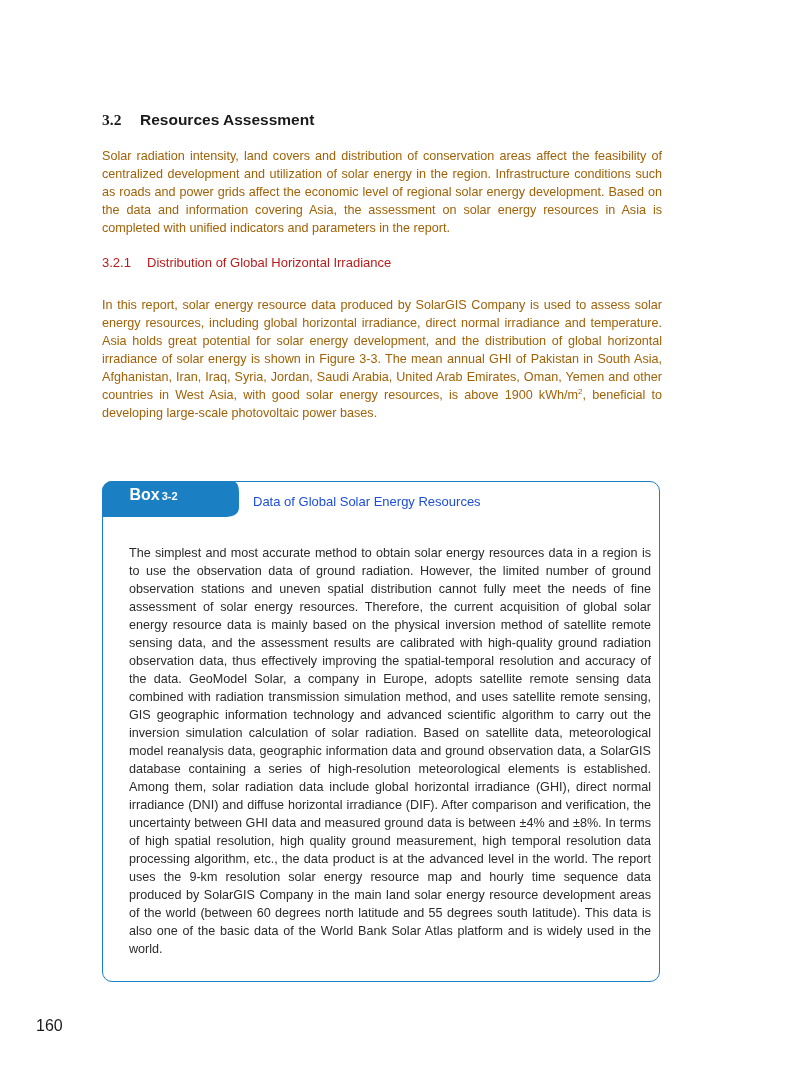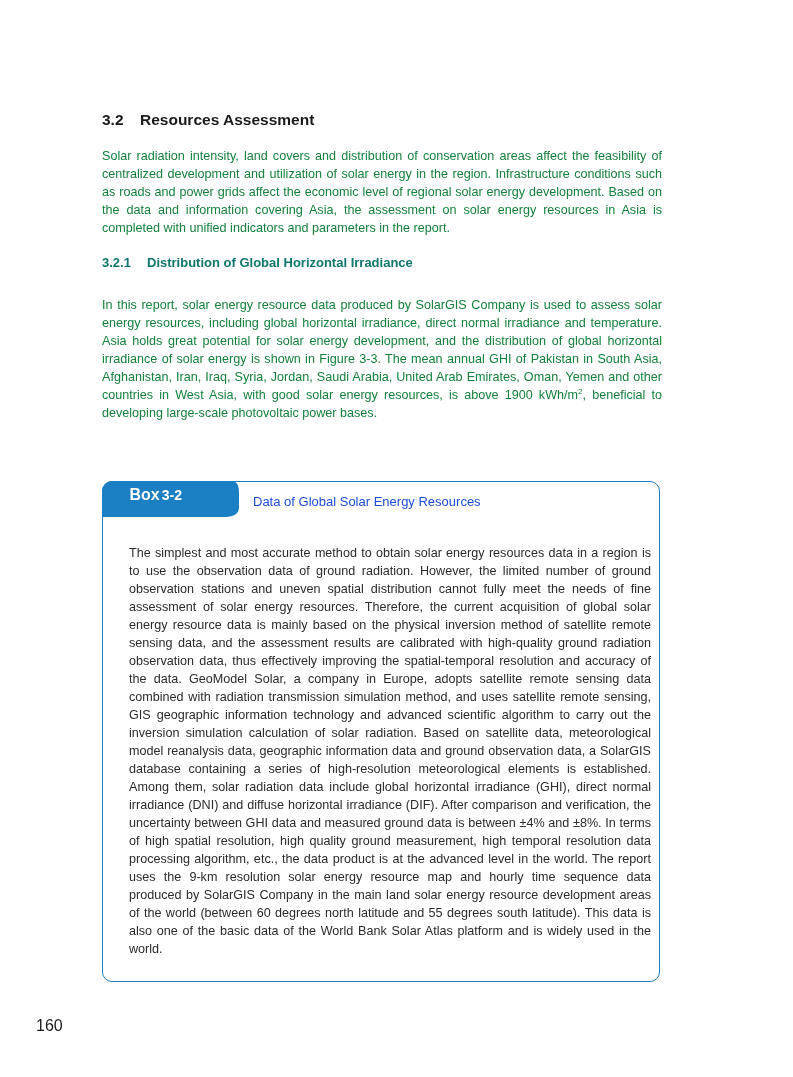--- a/index.html
+++ b/index.html
@@ -1,33 +1,33 @@
 <!DOCTYPE html>
 <html><head>
 <meta charset="utf-8">
 <style>
   html, body { margin: 0; padding: 0; background: #ffffff; }
   body { width: 793px; height: 1077px; position: relative; overflow: hidden;
          font-family: "Liberation Sans", "DejaVu Sans", sans-serif; color: #231f20; }
   .page { position: absolute; left: 0; top: 0; width: 793px; height: 1077px; }
   .h2 { position: absolute; left: 102px; top: 111px; font-size: 15.5px; font-weight: bold; color: #1a1a1a; white-space: nowrap; }
-  .h2 .num { display: inline-block; width: 38px; }
-  .h3 { position: absolute; left: 102px; top: 255px; font-size: 13px; font-weight: bold; color: #0f766e; white-space: nowrap; }
+  .h2 .num { display: inline-block; width: 38px; font-family: Liberation Serif, serif; }
+  .h3 { position: absolute; left: 102px; top: 255px; font-size: 13px; font-weight: normal; color: #b91c1c; white-space: nowrap; }
   .h3 .num { display: inline-block; width: 45px; }
   .para { position: absolute; left: 102px; width: 560px; font-size: 12.6px; line-height: 18px;
-          text-align: justify; color: #15803d; margin: 0; }
+          text-align: justify; color: #a16207; margin: 0; }
   .p1 { top: 147px; }
   .p2 { top: 296px; }
   .box { position: absolute; left: 102px; top: 481px; width: 558px; height: 501px;
          border: 1.5px solid #1b7fc4; border-radius: 10px; box-sizing: border-box; }
   .box-tab { position: absolute; left: -1.5px; top: -1.5px; width: 125px; height: 36px;
              background: #1b7fc4; border-top-left-radius: 10px; }
   .box-tab svg { position: absolute; right: -26px; top: 0; }
   .box-label { position: absolute; left: 28px; top: 5px; color: #ffffff; font-weight: bold; font-size: 16px; white-space: nowrap; }
-  .box-label .small { font-size: 14px; margin-left: 2px; }
+  .box-label .small { font-size: 11px; margin-left: 2px; }
   .box-title { position: absolute; left: 150px; top: 12px; font-size: 13px; font-weight: normal; color: #1d4ed8; white-space: nowrap; }
   .box-body { position: absolute; left: 18px; top: 54px; width: 522px; font-size: 12.6px; line-height: 18px;
               text-align: justify; color: #2b2b2b; margin: 8px; }
   .page-num { position: absolute; left: 36px; top: 1017px; font-size: 16px; color: #1a1a1a; }
   sup { font-size: 8px; line-height: 0; }
 </style>
 </head>
 <body>
 
 <div class="page">

